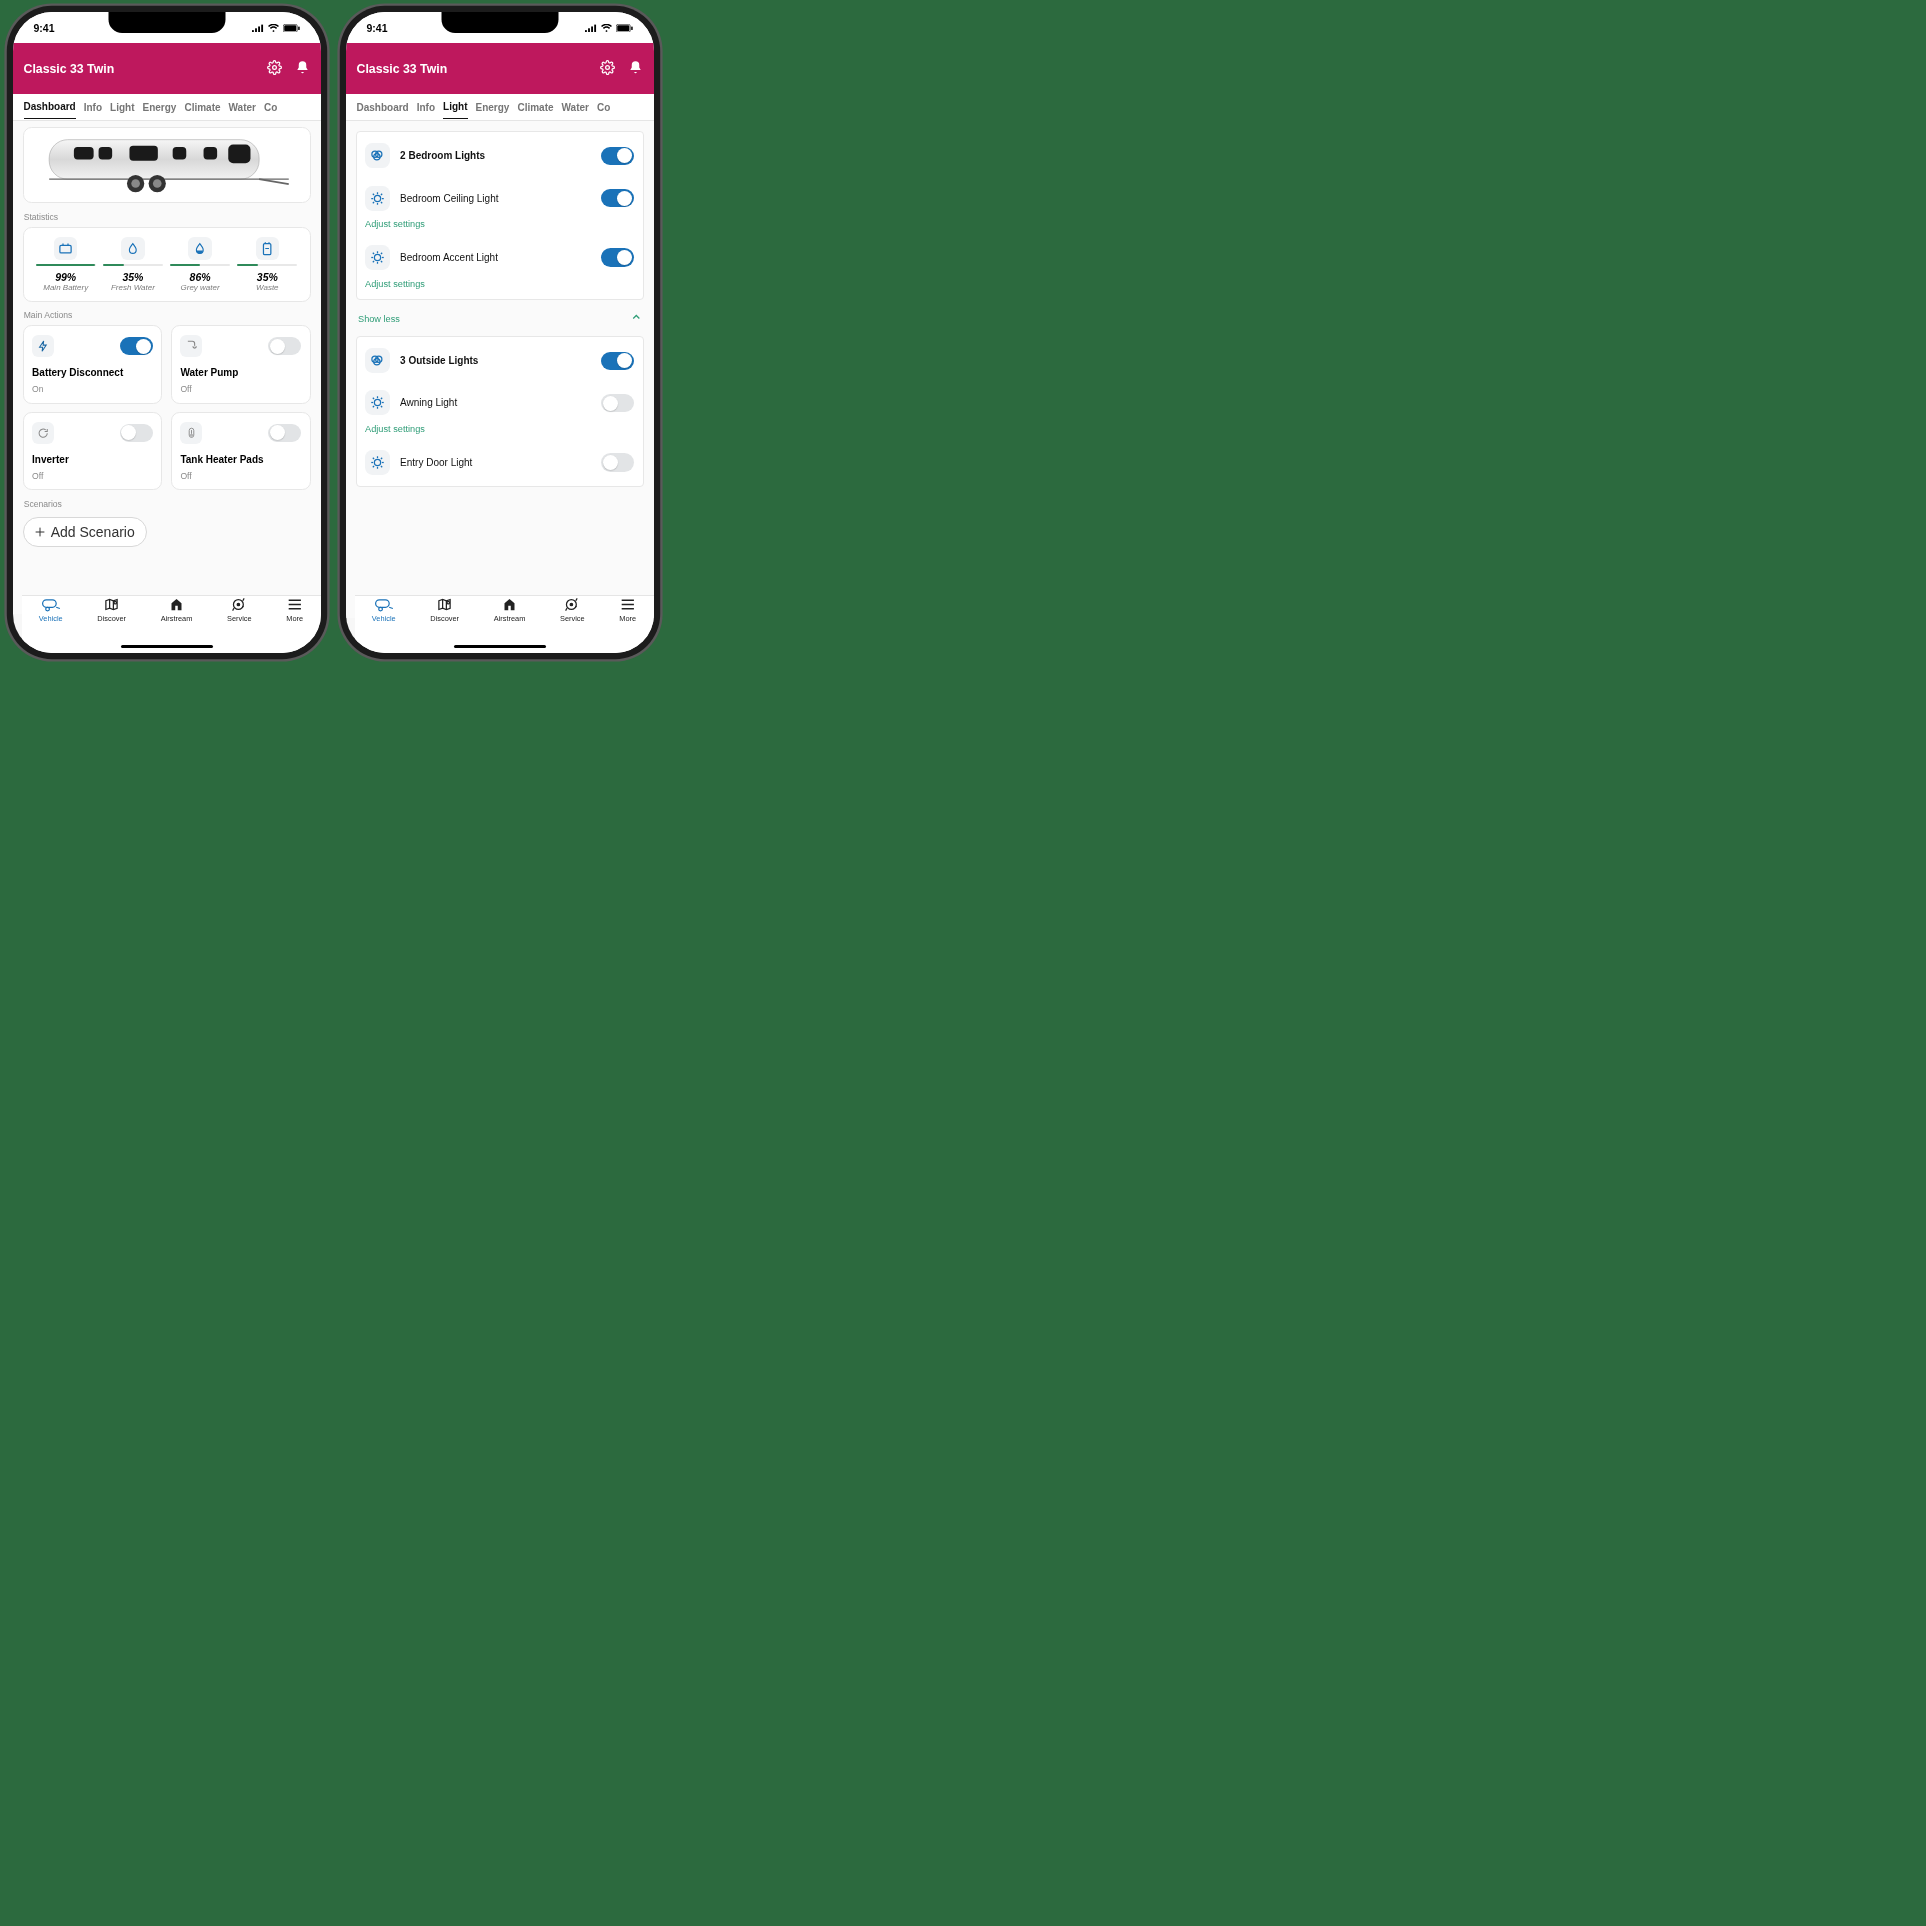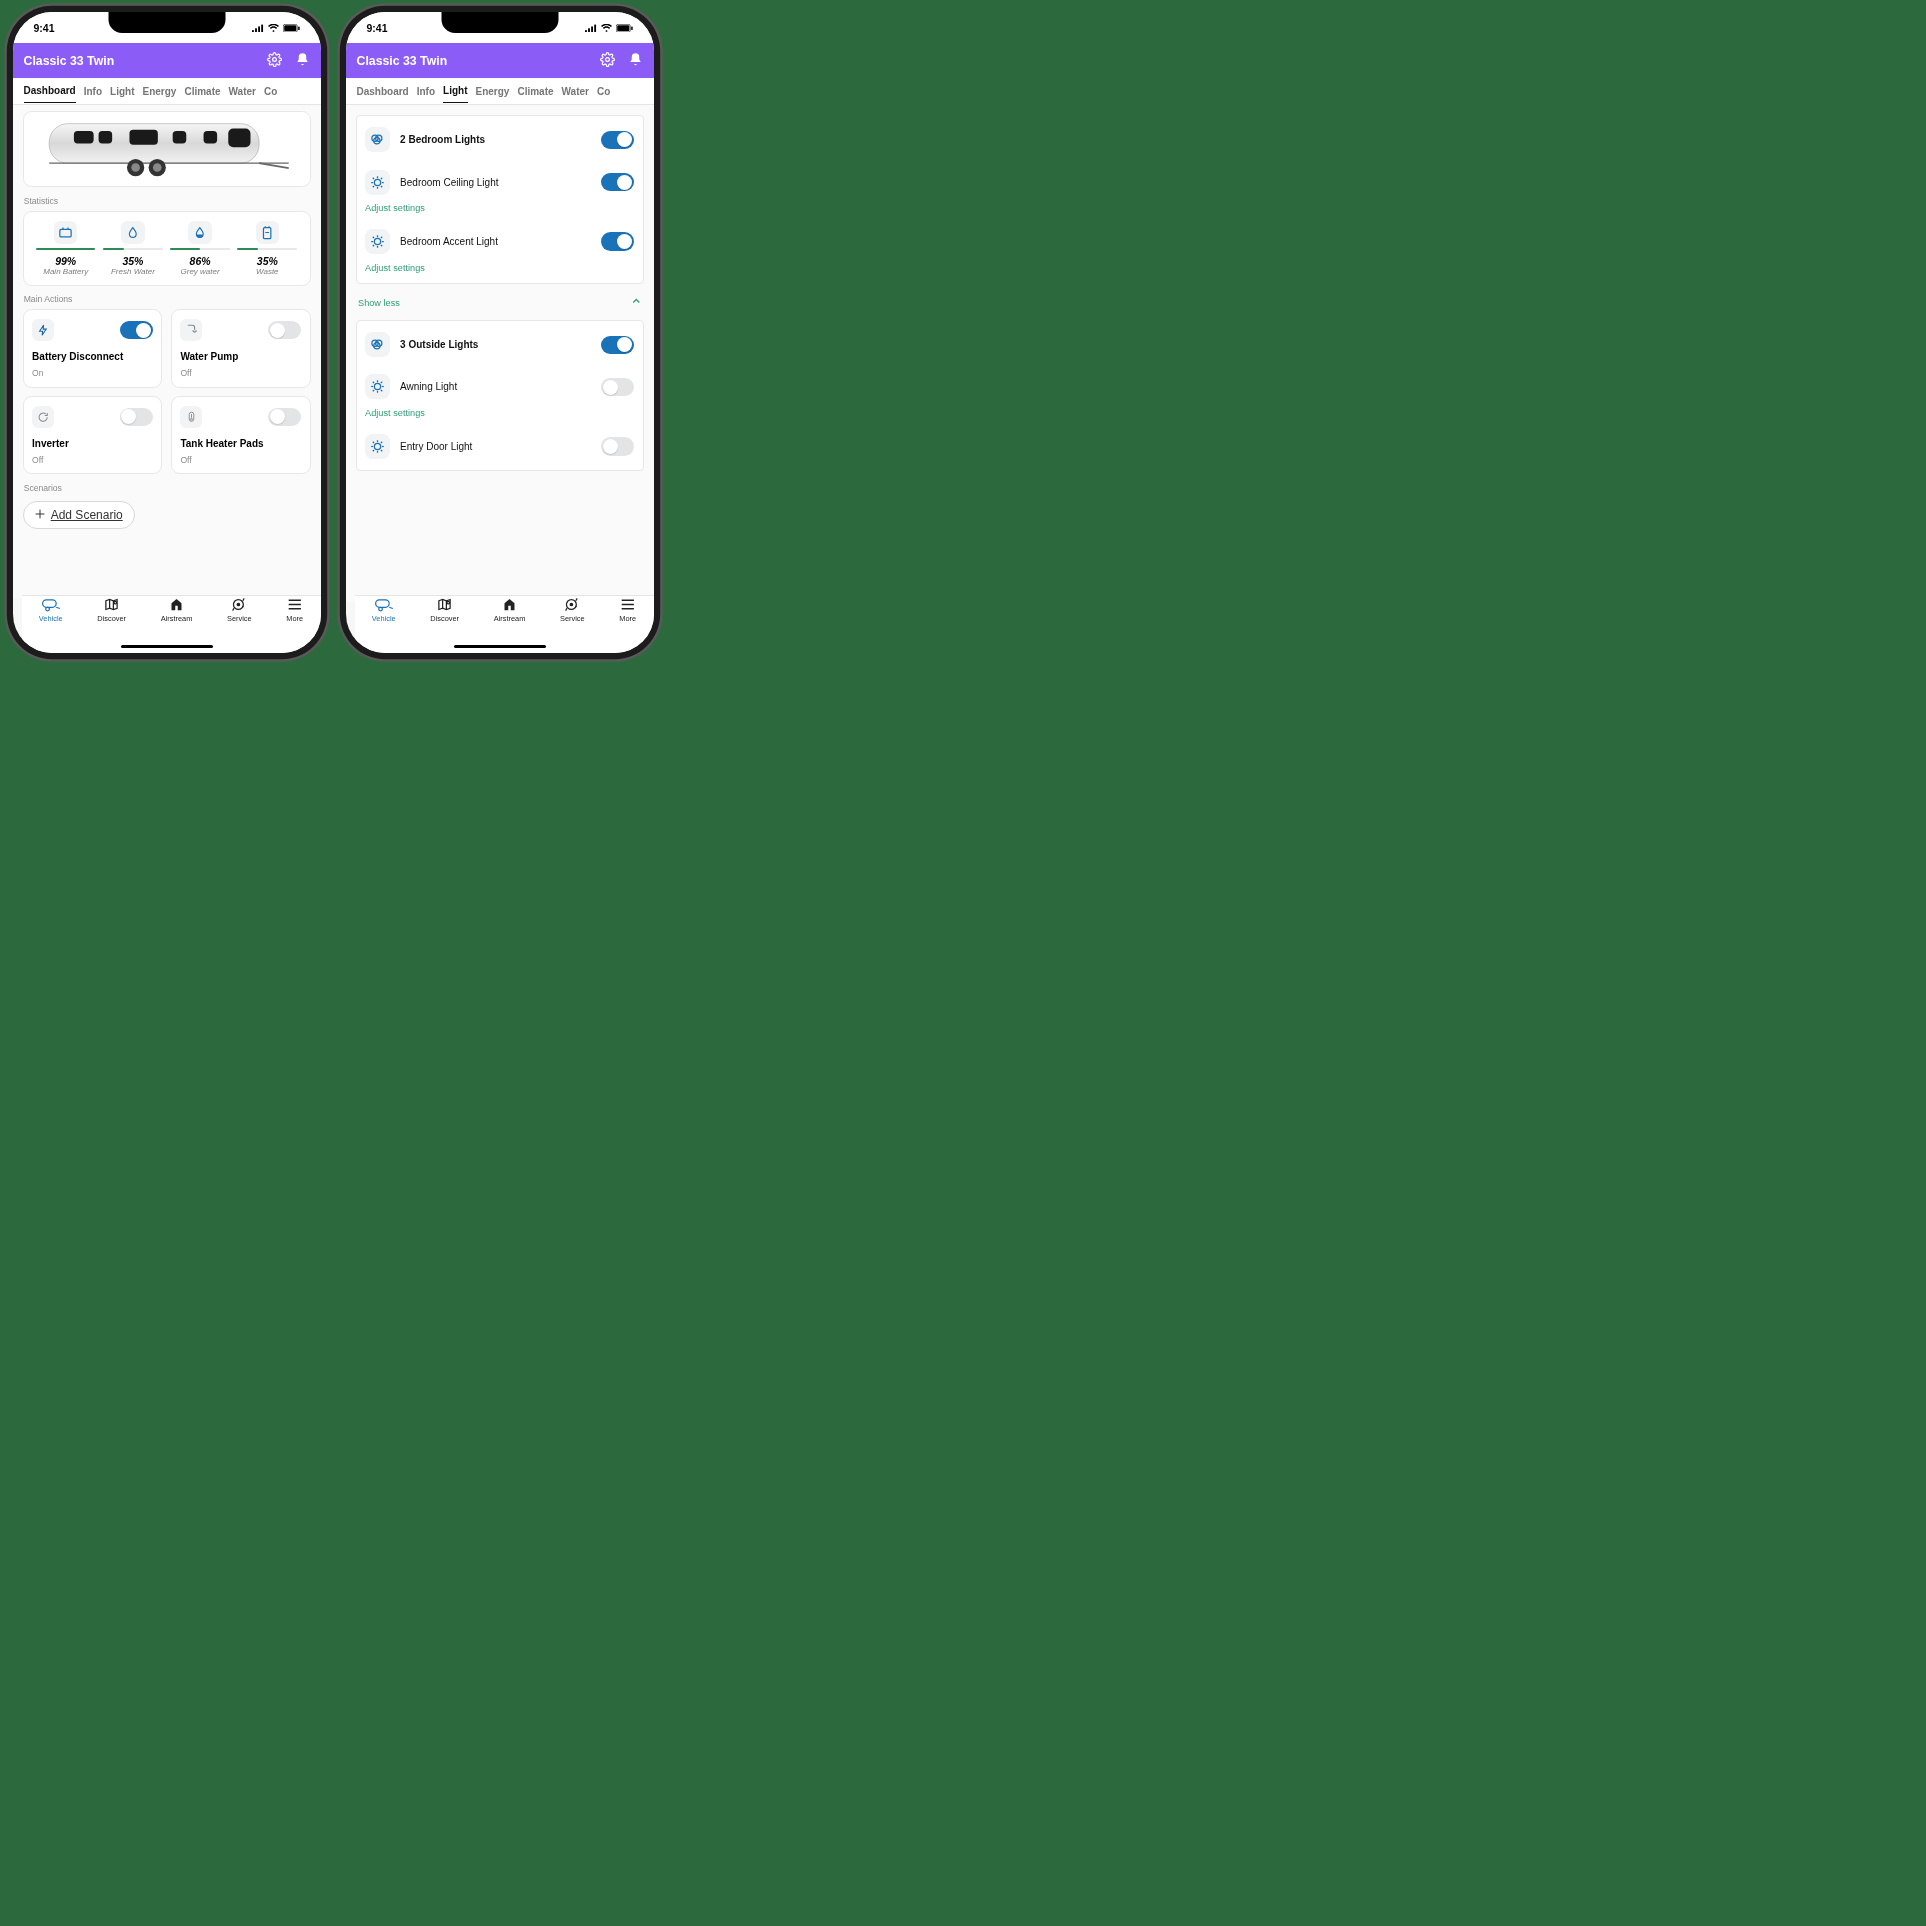--- a/index.html
+++ b/index.html
@@ -46,27 +46,27 @@
     padding: 0 21px;
     font-weight: 600;
     font-size: 10.5px;
     background: #fff;
   }
   .status-icons { display: flex; gap: 3.7px; align-items: center; }
   .signal-icon, .wifi-icon, .battery-icon { display:inline-block; }
   .signal-icon svg, .wifi-icon svg, .battery-icon svg { display:block; }
 
   .app-header {
-    background: #8b5cf6;
+    background: #be185d;
     color: #fff;
     height: 35px;
     display: flex;
     align-items: center;
     justify-content: space-between;
-    padding: 0 11px;
+    padding: 8px 11px;
   }
   .app-header .title { font-weight: 700; font-size: 12.3px; }
   .header-icons { display: flex; gap: 12.3px; align-items: center; }
 
   .tabs {
     display: flex;
     gap: 8px;
     padding: 0 11px;
     background: #fff;
     border-bottom: 0.6px solid #e5e5e5;
@@ -140,23 +140,22 @@
     box-shadow: 0 0.6px 1.2px rgba(0,0,0,0.2);
   }
   .toggle.on { background:#1a72b8; }
   .toggle.on .knob{ left:auto; right:1.8px; }
   .action-title { font-weight:700; font-size:10px; margin-top:10px; }
   .action-state { font-size:8.6px; color:#8a8a8a; margin-top:6px;}
 
   .scenario-btn {
     display:inline-flex; align-items:center; gap:6.2px;
     border:0.6px solid #d8d8d8; border-radius:15px;
-    padding: 6.2px 11px; background:#fff; font-size:12px; color:#333;
+    padding: 6.2px 11px; background:#fff; font-size:14px; color:#333;
     margin-top:2.5px;
-    text-decoration:underline;
   }
 
   .bottom-nav {
     position:absolute; left:9px; right:0; bottom:0;
     height: 47px;
     background:#fff;
     border-top: 0.6px solid #e5e5e5;
     display:flex; justify-content:space-around; align-items:flex-start;
     padding-bottom: 10px;
     box-sizing: content-box;

